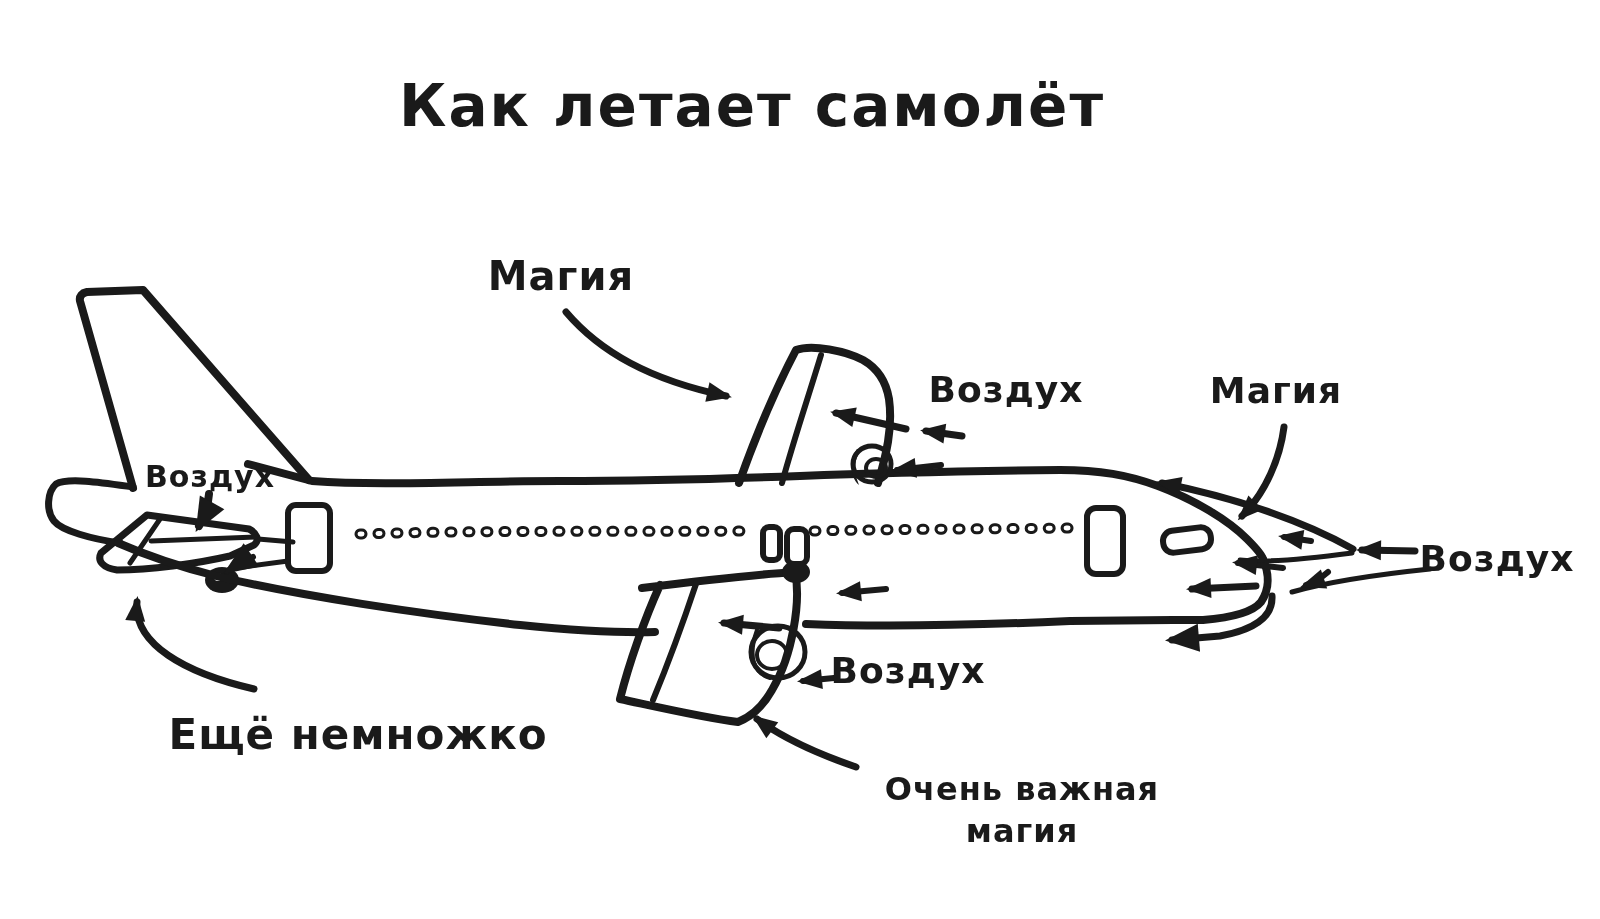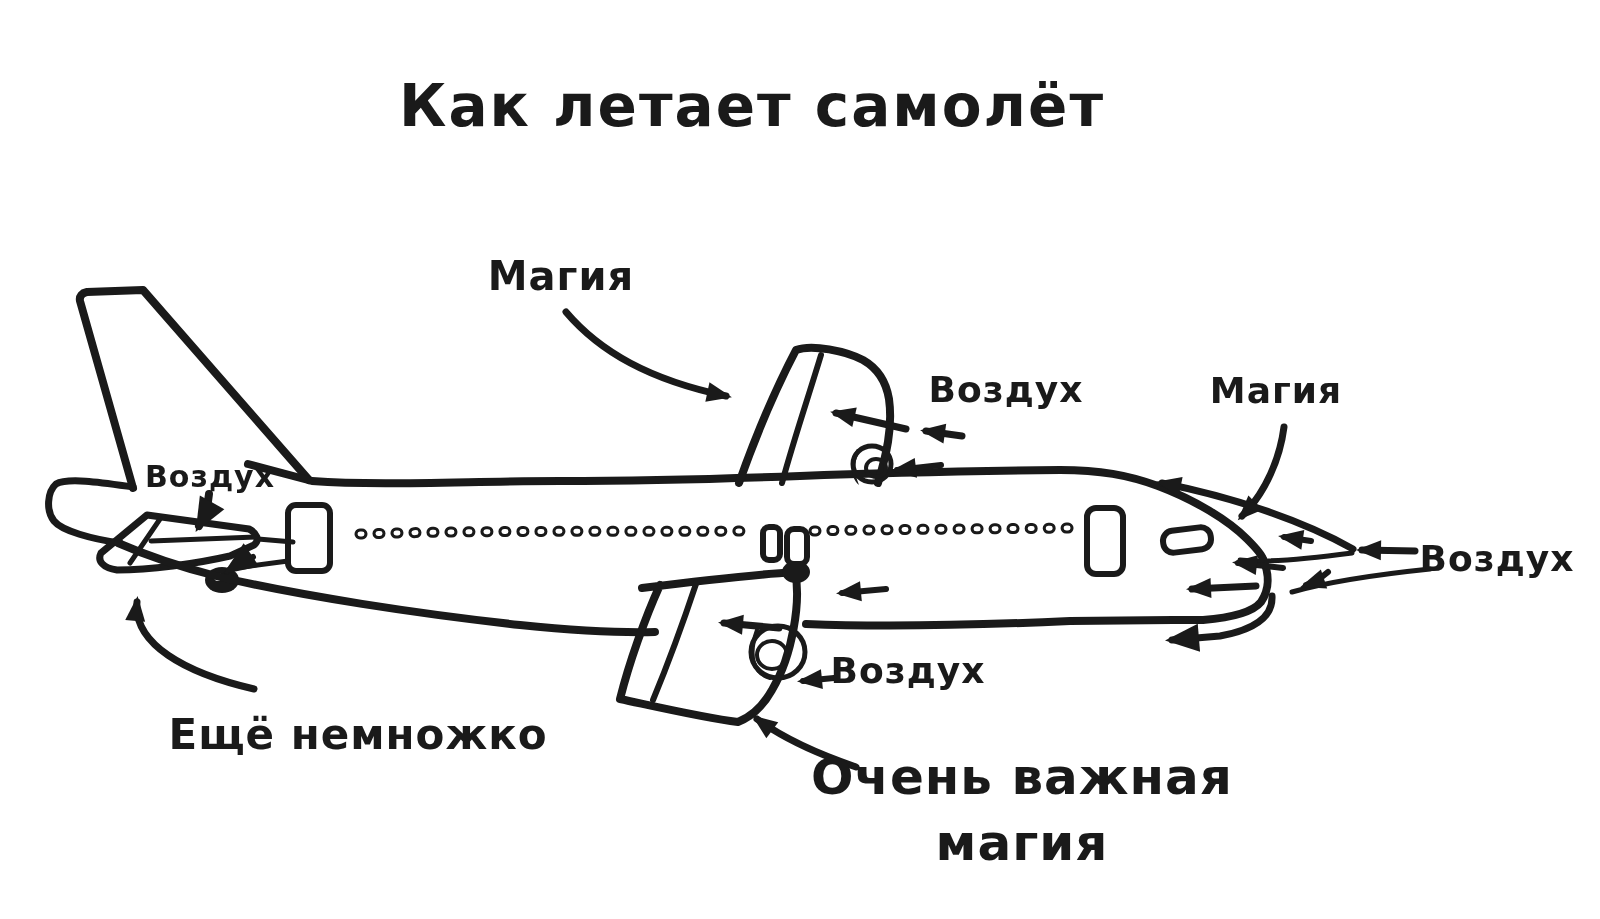--- a/index.html
+++ b/index.html
@@ -15,21 +15,21 @@
   .lbl {
     position:absolute; transform:translate(-50%,-50%);
     font-weight:bold; white-space:nowrap; color:var(--ink);
     letter-spacing:1px; line-height:1.32; text-align:center;
   }
   .title { font-size:58px; letter-spacing:2px; }
   .l40 { font-size:40px; }
   .l36 { font-size:36px; }
   .l30 { font-size:30px; }
   .l42 { font-size:42px; }
-  .l38 { font-size:50px; }
+  .l38 { font-size:32px; }
 </style>
 </head>
 <body>
 
 <div class="stage">
 
   <svg width="1600" height="919" viewBox="0 0 1600 919">
     <defs>
       <marker id="ah" markerUnits="userSpaceOnUse" markerWidth="32" markerHeight="28" refX="22" refY="13" orient="auto">
         <path class="fillink" d="M3,3 L28,13 L3,23 Z"></path>

